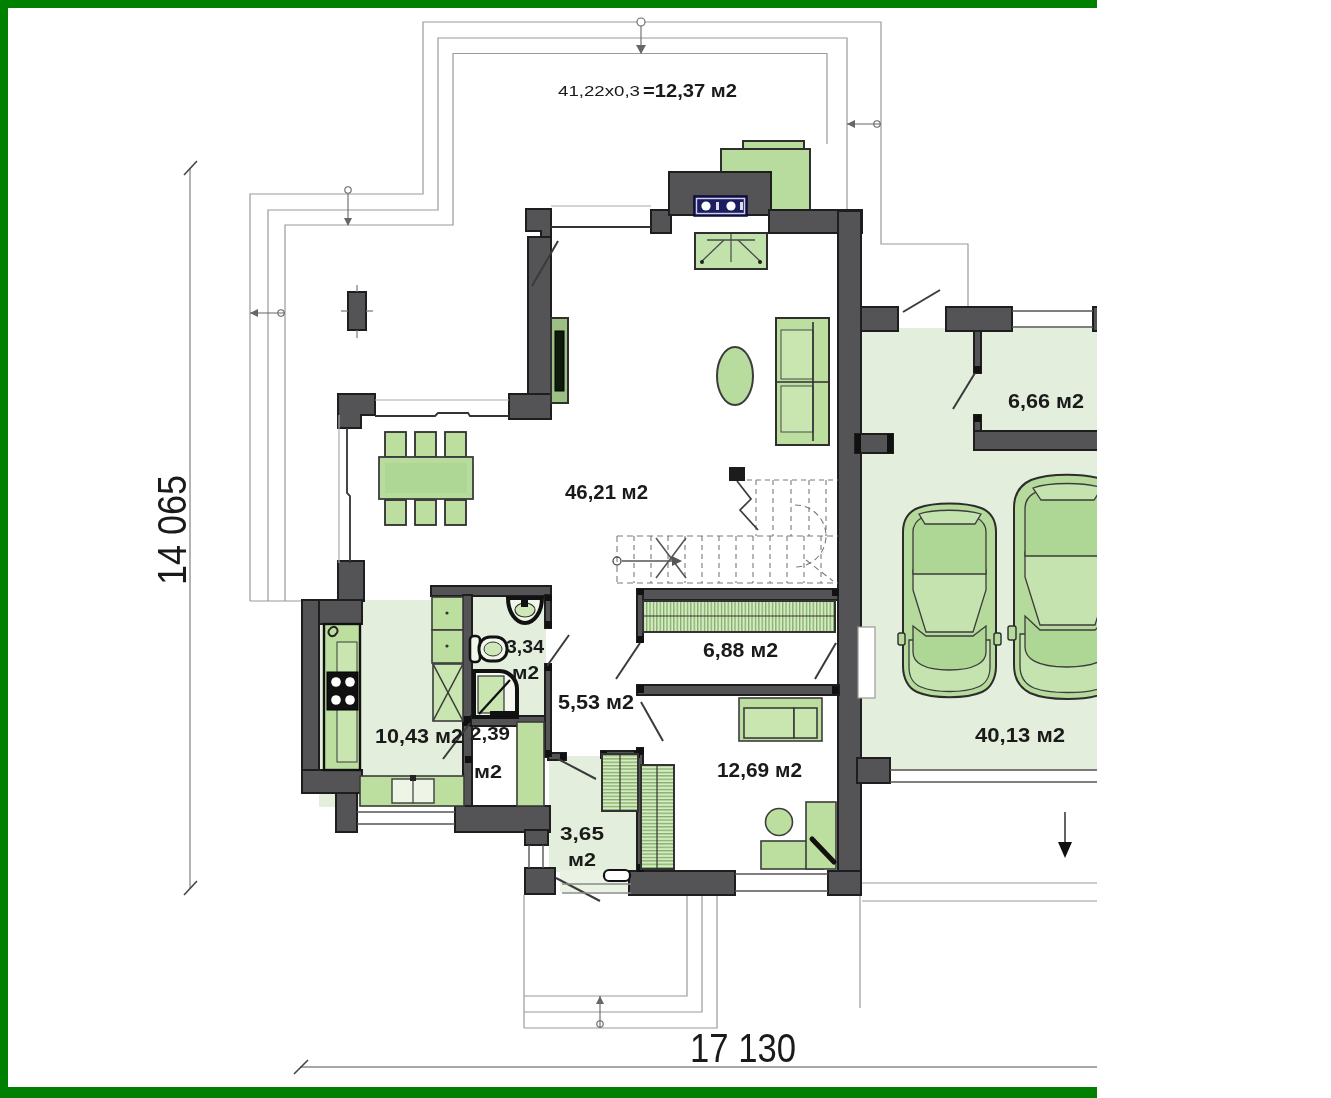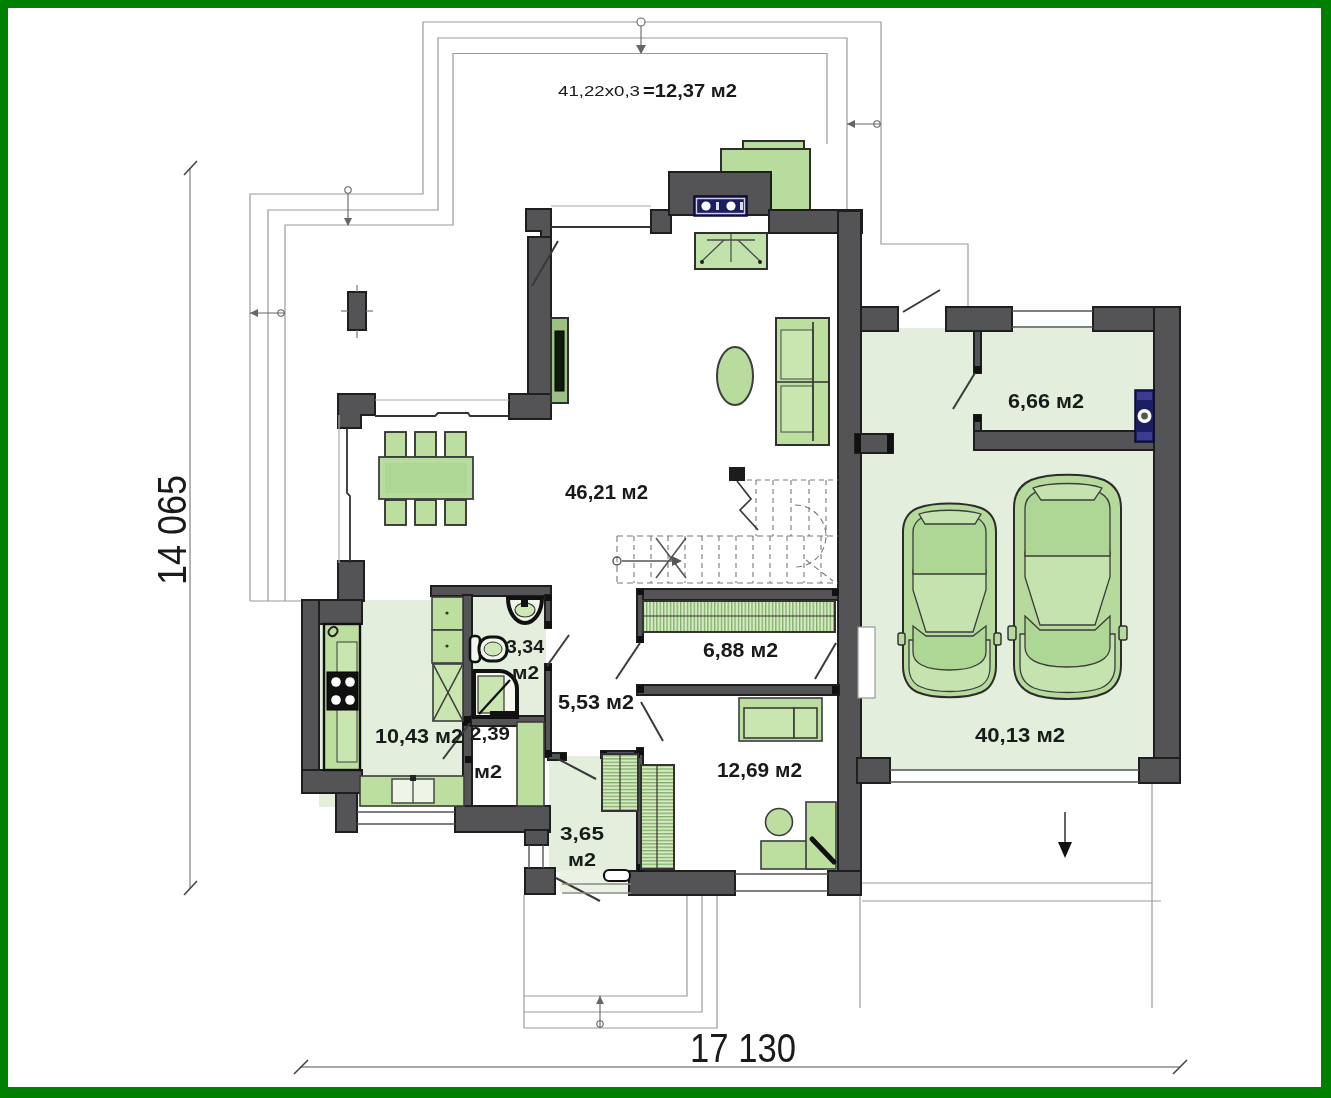--- a/index.html
+++ b/index.html
@@ -1,16 +1,16 @@
 <!DOCTYPE html>
 <html><head>
 <meta charset="utf-8">
 <style>
   html,body{margin:0;padding:0;background:#fff;}
-  .page{position:relative;width:1331px;height:1098px;overflow:hidden;background:#fff;
+  .page{position:relative;width:1097px;height:1098px;overflow:hidden;background:#fff;
         font-family:"Liberation Sans", sans-serif;}
   svg{position:absolute;left:0;top:0;}
 </style>
 </head>
 <body>
 <div class="page">
 <svg width="1331" height="1098" viewBox="0 0 1331 1098">
 <defs>
   <pattern id="vhatch" width="3.4" height="8" patternUnits="userSpaceOnUse">
     <rect width="3.4" height="8" fill="#d7ebc2"></rect>

